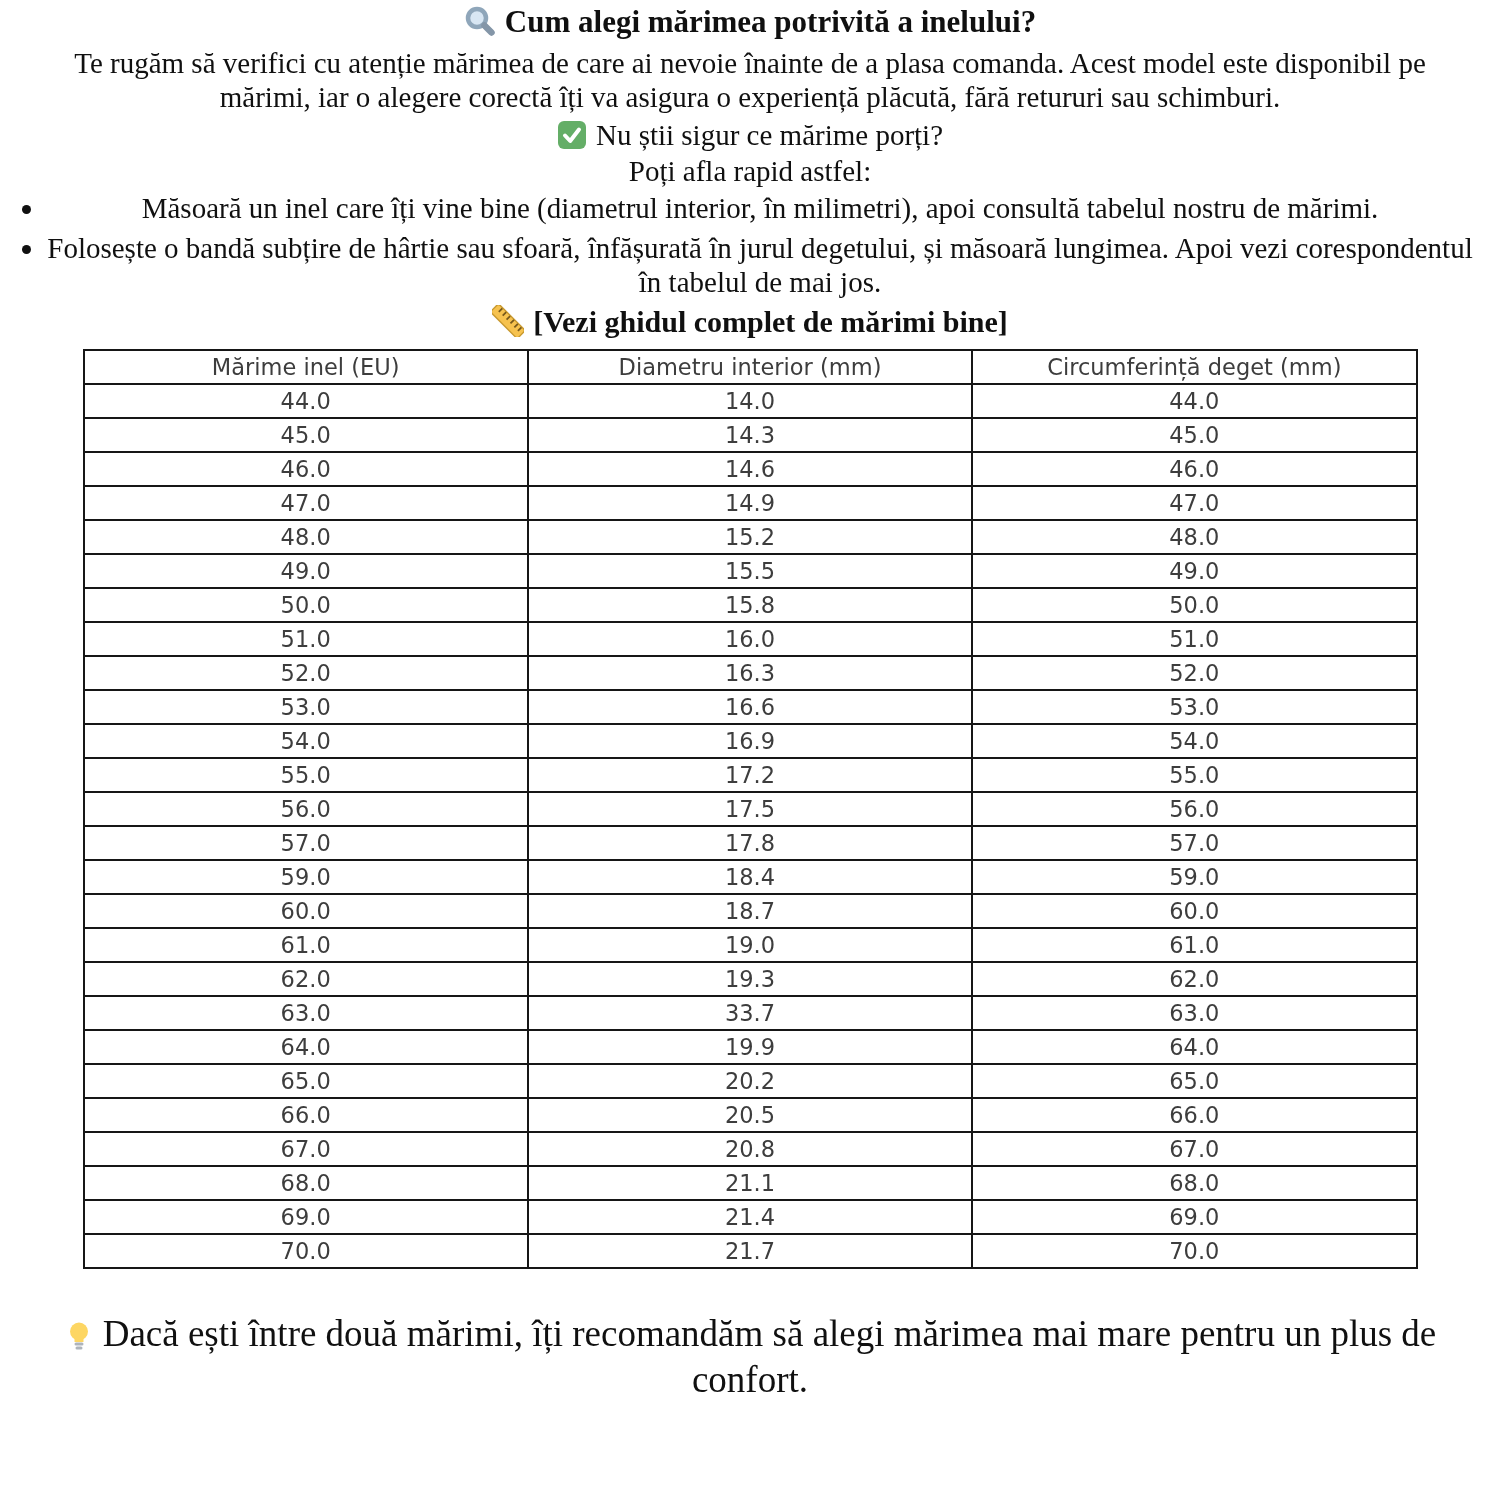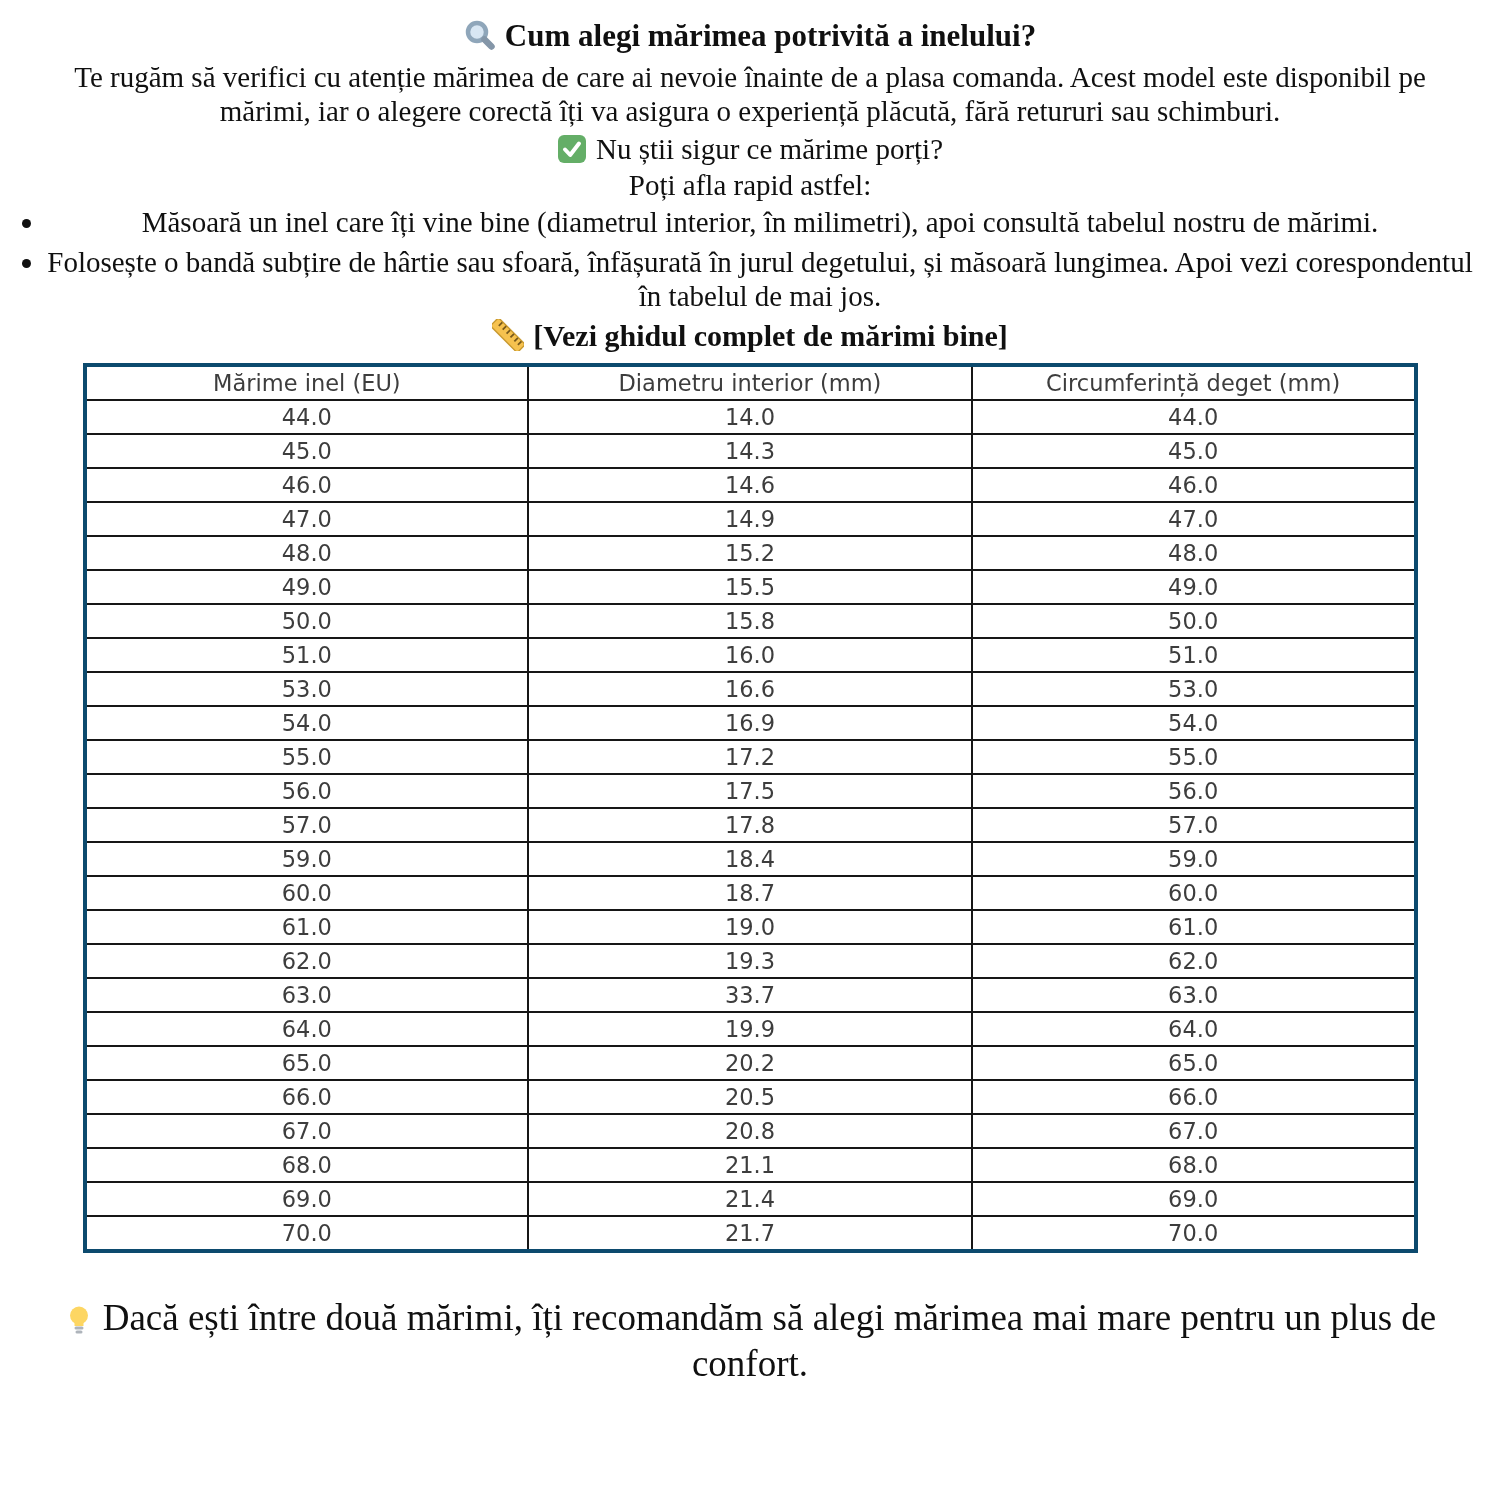--- a/index.html
+++ b/index.html
@@ -11,21 +11,21 @@
   body {
     width: 1500px;
     height: 1500px;
     overflow: hidden;
     font-family: "Liberation Serif", "DejaVu Serif", serif;
   }
   .page {
     width: 100%;
     height: 100%;
     box-sizing: border-box;
-    padding-top: 16px;
+    padding-top: 2px;
   }
   .center { text-align: center; }
 
   .title {
     font-size: 31px;
     font-weight: bold;
     margin: 2px 24px 6px 24px;
     line-height: 1.15;
   }
   .intro {
@@ -69,21 +69,21 @@
   }
   table.size-table th, table.size-table td {
     border: 2px solid #161616;
     font-weight: normal;
     font-size: 22.5px;
     line-height: 26px;
     padding: 3px 6px;
     text-align: center;
     background: #ffffff;
   }
-  table.size-table { border: 4px solid #0c4a6e; }
+  table.size-table { border: 1px solid #0c4a6e; }
   .footer-tip {
     font-size: 37px;
     line-height: 1.25;
     margin: 42px 10px 0 10px;
   }
   .icon {
     display: inline-block;
     vertical-align: -5px;
     margin-right: 9px;
   }
@@ -163,20 +163,25 @@
           <td>50.0</td>
           <td>15.8</td>
           <td>50.0</td>
         </tr>
         <tr>
           <td>51.0</td>
           <td>16.0</td>
           <td>51.0</td>
         </tr>
         <tr>
+          <td>52.0</td>
+          <td>16.3</td>
+          <td>52.0</td>
+        </tr>
+        <tr>
           <td>53.0</td>
           <td>16.6</td>
           <td>53.0</td>
         </tr>
         <tr>
           <td>54.0</td>
           <td>16.9</td>
           <td>54.0</td>
         </tr>
         <tr>

